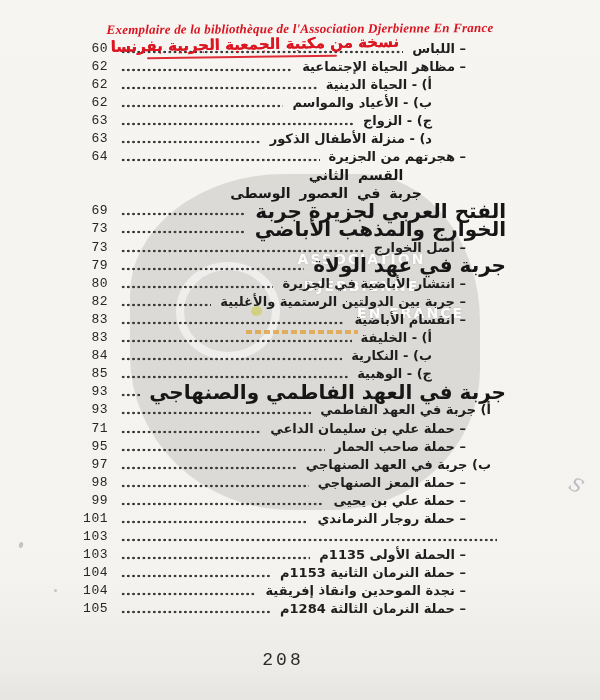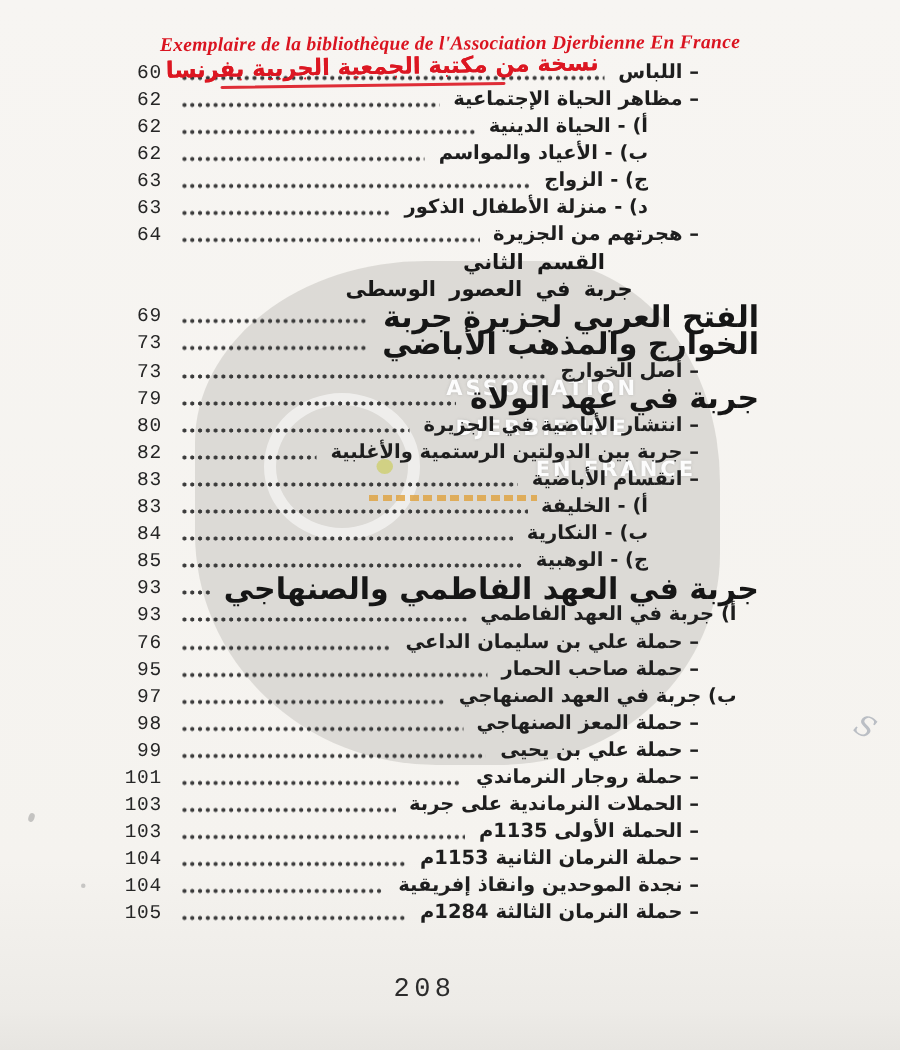--- a/index.html
+++ b/index.html
@@ -224,21 +224,21 @@
         <span class="num">93</span>
         <span class="dots"></span>
         <span class="label">جربة في العهد الفاطمي والصنهاجي</span>
       </div>
       <div class="row entry lv0 plain">
         <span class="num">93</span>
         <span class="dots"></span>
         <span class="label">أ) جربة في العهد الفاطمي</span>
       </div>
       <div class="row entry lv1">
-        <span class="num">76</span>
+        <span class="num">71</span>
         <span class="dots"></span>
         <span class="label">– حملة علي بن سليمان الداعي</span>
       </div>
       <div class="row entry lv1">
         <span class="num">95</span>
         <span class="dots"></span>
         <span class="label">– حملة صاحب الحمار</span>
       </div>
       <div class="row entry lv0 plain">
         <span class="num">97</span>
@@ -256,21 +256,20 @@
         <span class="label">– حملة علي بن يحيى</span>
       </div>
       <div class="row entry lv1">
         <span class="num">101</span>
         <span class="dots"></span>
         <span class="label">– حملة روجار النرماندي</span>
       </div>
       <div class="row entry lv1">
         <span class="num">103</span>
         <span class="dots"></span>
-        <span class="label">– الحملات النرماندية على جربة</span>
       </div>
       <div class="row entry lv1">
         <span class="num">103</span>
         <span class="dots"></span>
         <span class="label">– الحملة الأولى 1135م</span>
       </div>
       <div class="row entry lv1">
         <span class="num">104</span>
         <span class="dots"></span>
         <span class="label">– حملة النرمان الثانية 1153م</span>

